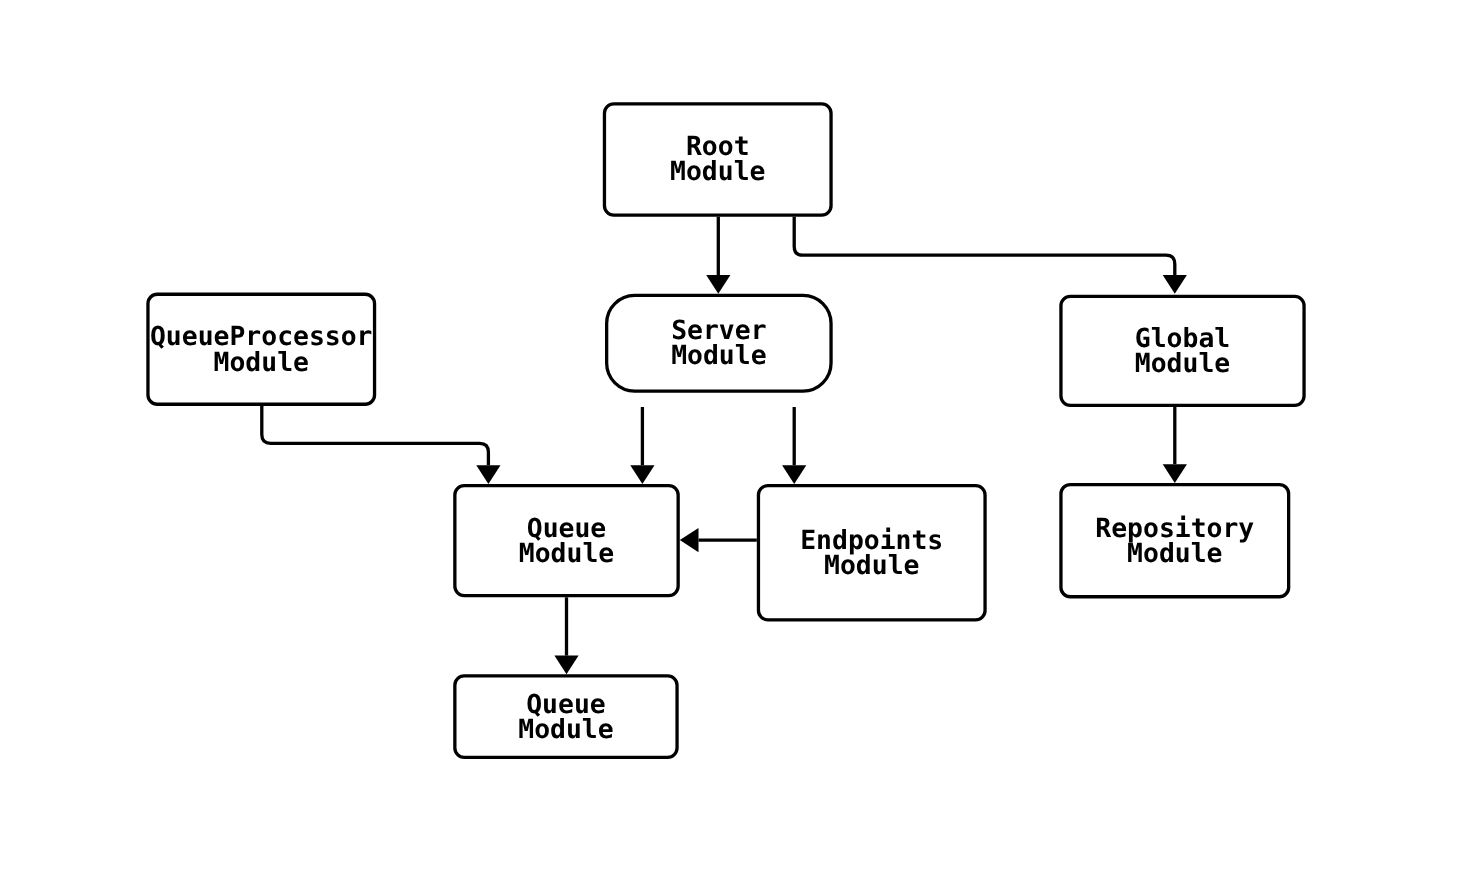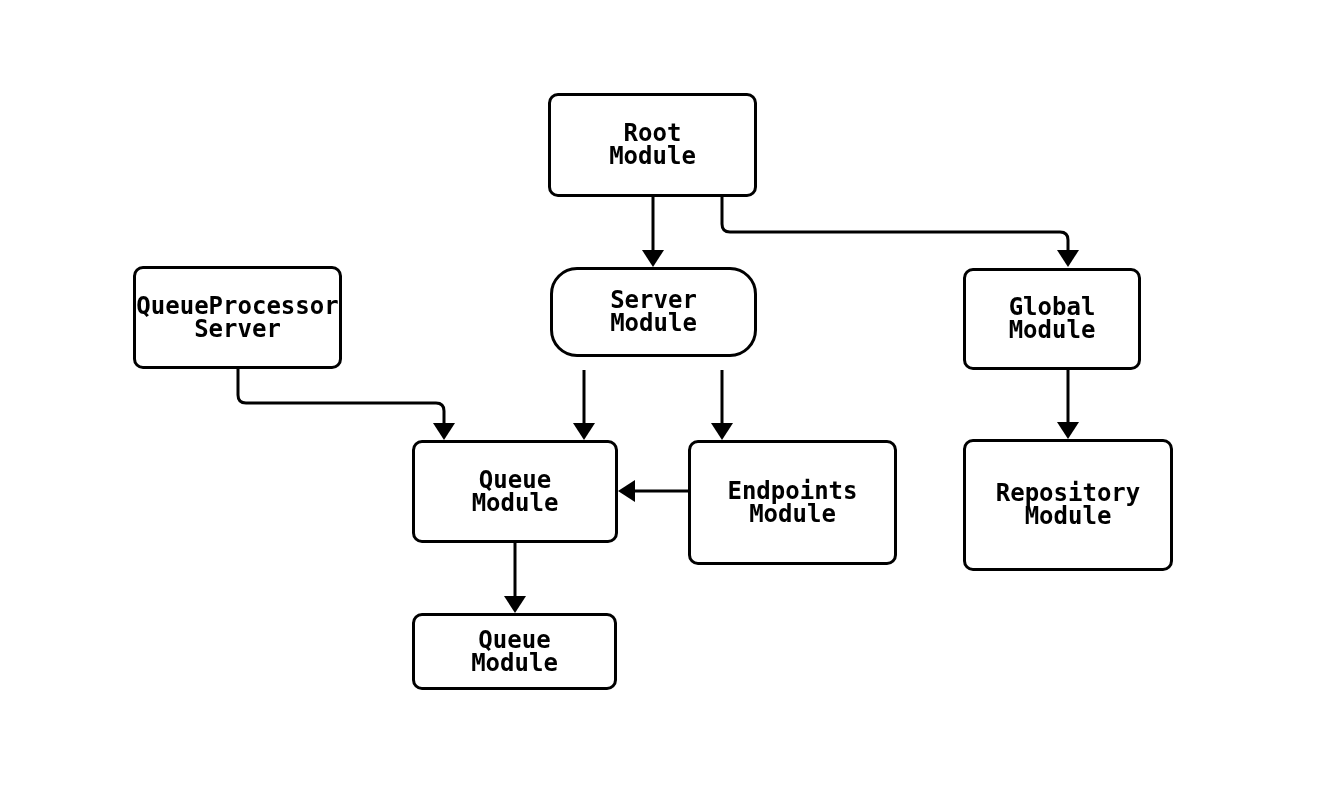--- a/index.html
+++ b/index.html
@@ -39,24 +39,24 @@
     font-weight: bold;
     font-size: 24px;
     line-height: 23px;
     color: #000000;
     white-space: pre-line;
   }
   
   .n-root          { left: 548px;  top: 93px;  width: 209px; height: 104px; }
   .n-queueproc     { left: 133px;  top: 266px; width: 209px; height: 103px; }
   .n-server        { left: 550px;  top: 267px; width: 207px; height: 90px; border-radius: 27px; }
-  .n-global        { left: 963px;  top: 268px; width: 178px; height: 102px; }
+  .n-global        { left: 963px;  top: 268px; width: 224px; height: 102px; }
   .n-core          { left: 412px;  top: 440px; width: 206px; height: 103px; }
   .n-endpoints     { left: 688px;  top: 440px; width: 209px; height: 125px; }
-  .n-repository    { left: 963px;  top: 439px; width: 210px; height: 132px; }
+  .n-repository    { left: 963px;  top: 439px; width: 210px; height: 105px; }
   .n-queue         { left: 412px;  top: 613px; width: 205px; height: 77px; }
 </style>
 </head>
 <body>
 
 <div class="canvas">
 
   <svg class="edges" viewBox="0 0 1337 809" xmlns="http://www.w3.org/2000/svg">
 
     <g>
@@ -97,21 +97,21 @@
     <g>
       <path d="M515,543 V596"></path>
       <polygon points="504,596 526,596 515,613"></polygon>
     </g>
   </svg>
 
   <div class="node n-root">Root
 Module</div>
 
   <div class="node n-queueproc">QueueProcessor
-Server</div>
+Module</div>
 
   <div class="node n-server">Server
 Module</div>
 
   <div class="node n-global">Global
 Module</div>
 
   <div class="node n-core">Queue
 Module</div>
 

